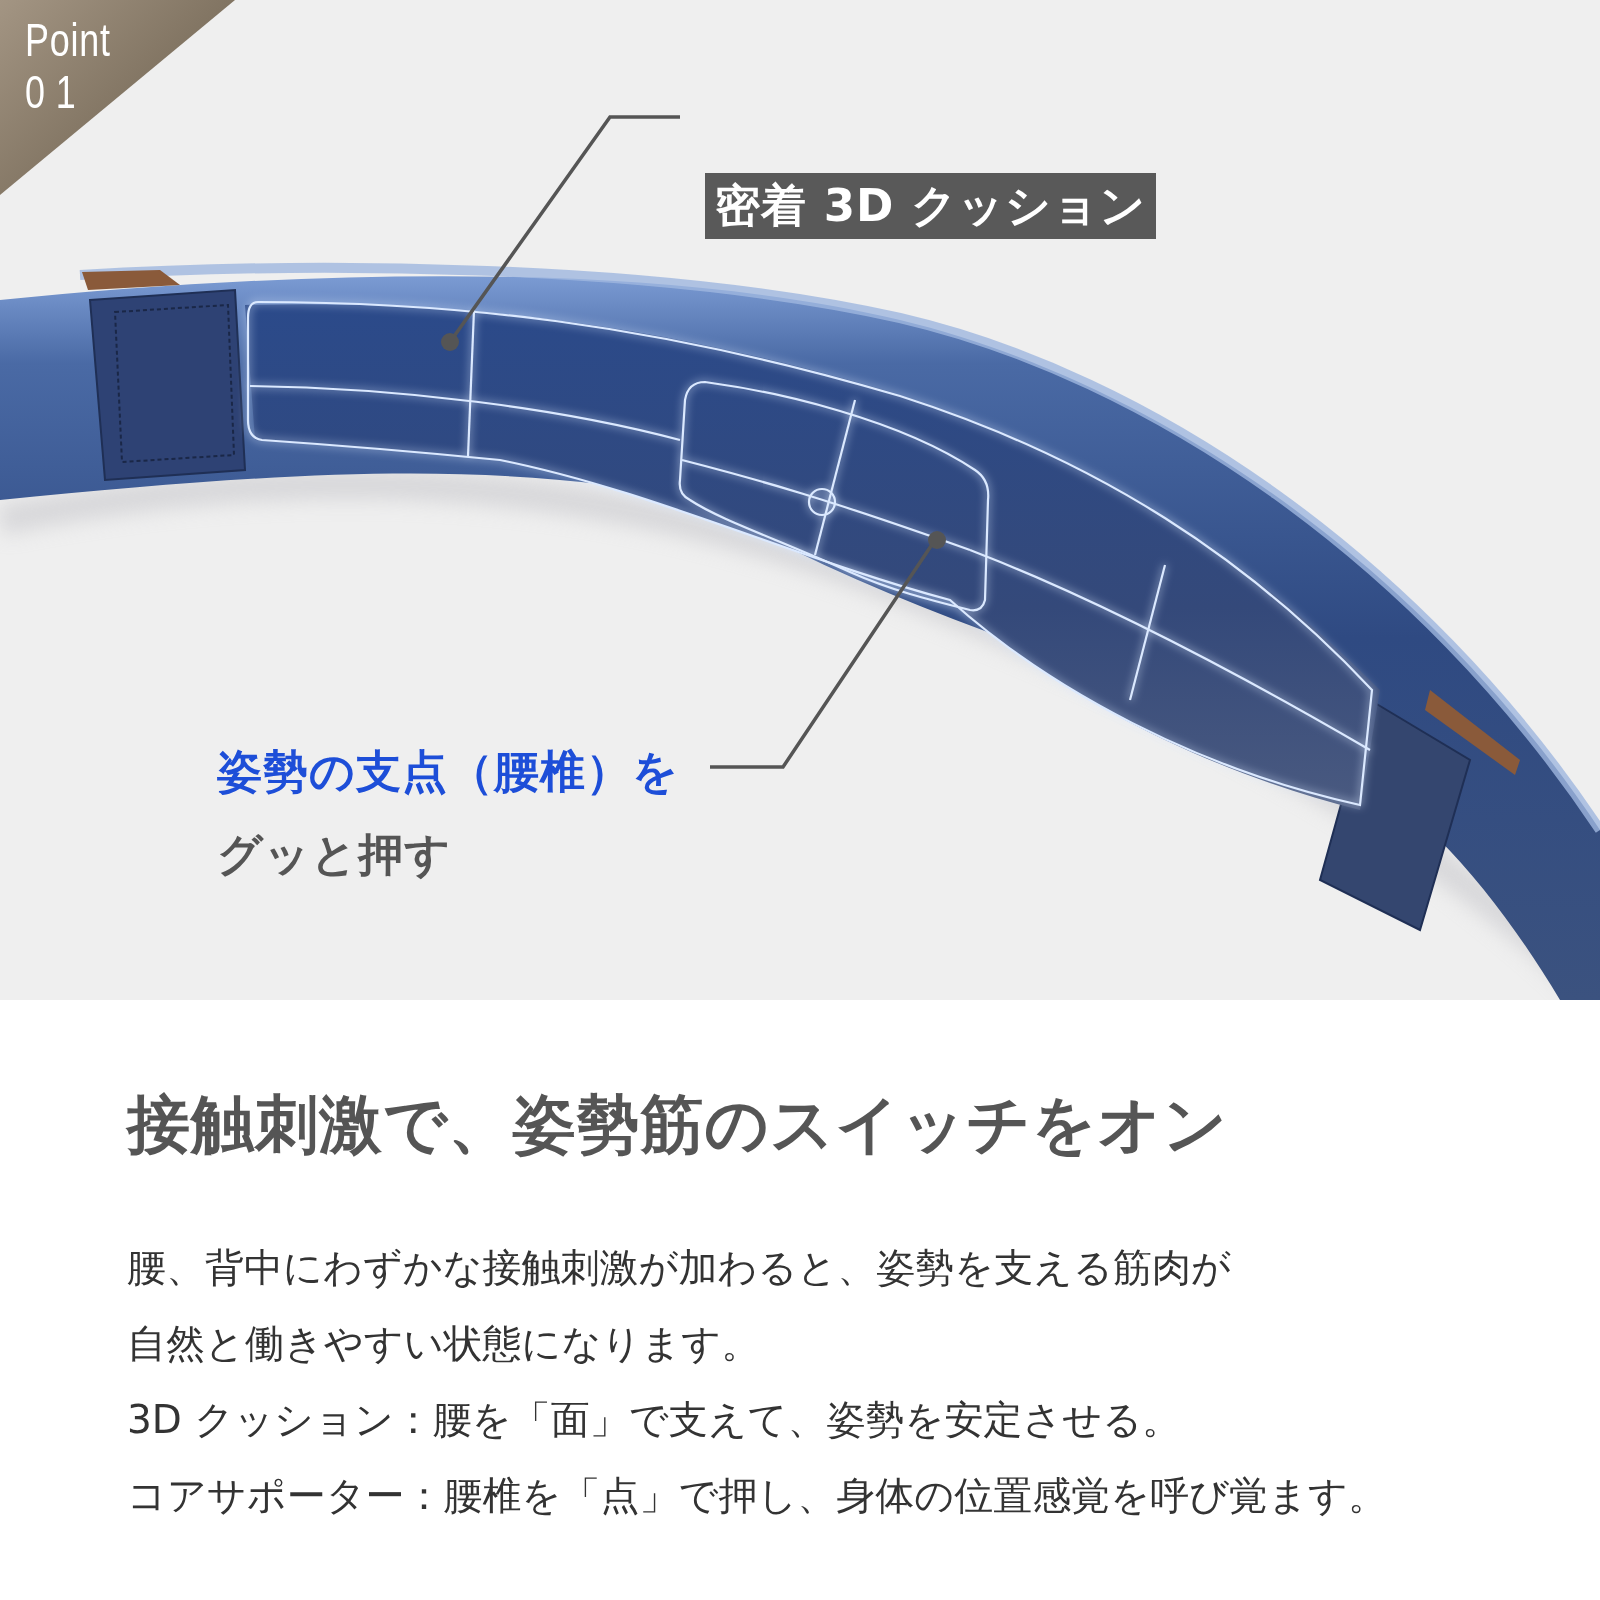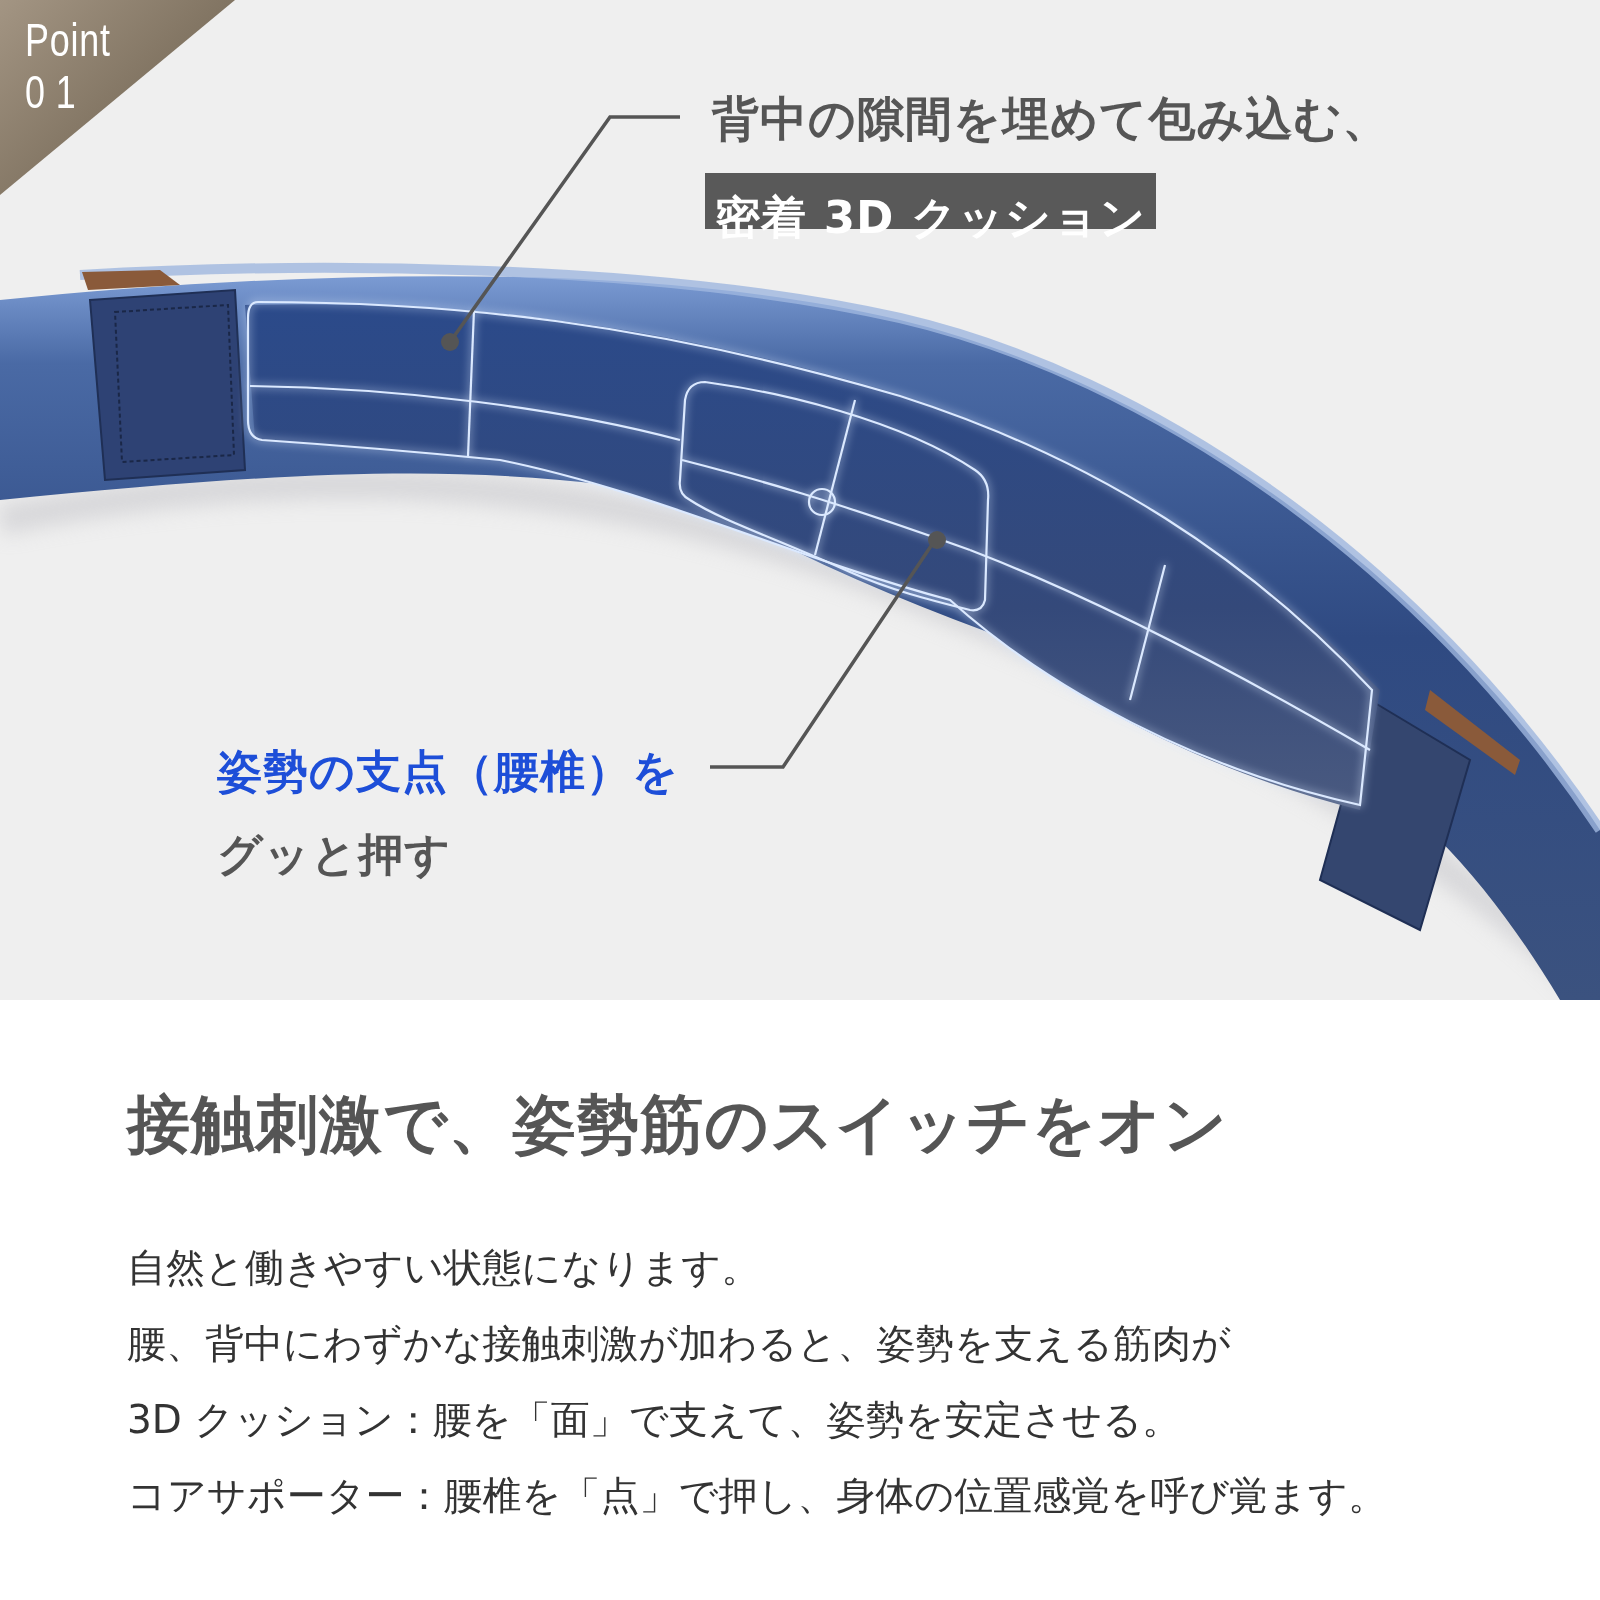--- a/index.html
+++ b/index.html
@@ -24,23 +24,23 @@
       transform: scaleX(0.78); transform-origin: left top;
     }
     .point-text span { display: block; }
     .point-text .num { letter-spacing: 14px; }
 
     .callout-top-line1 {
       position: absolute; left: 712px; top: 88px;
       font-size: 47px; font-weight: bold; color: #555; letter-spacing: 1px;
     }
     .callout-top-tag {
-      position: absolute; left: 705px; top: 173px; height: 56px;
+      position: absolute; left: 705px; top: 173px; height: 66px;
       background: #595959; color: #fff; font-size: 45px; font-weight: bold;
-      padding: 12px 10px; line-height: 65px; letter-spacing: 1px;
+      padding: 0 10px; line-height: 65px; letter-spacing: 1px;
     }
     .callout-bot-line1 {
       position: absolute; left: 217px; top: 742px;
       font-size: 45px; font-weight: bold; color: #1d4ed8; letter-spacing: 1px;
     }
     .callout-bot-line2 {
       position: absolute; left: 217px; top: 822px; height: 65px; display: flex; align-items: center;
       font-size: 45px; font-weight: bold; color: #555; letter-spacing: 1px; justify-content: center;
     }
     .callout-bot-tag {
@@ -134,29 +134,28 @@
     <circle cx="450" cy="342" r="9" fill="#555"></circle>
     <circle cx="937" cy="540" r="9" fill="#555"></circle>
   </svg>
 
   <div class="point-badge"></div>
   <div class="point-text">
     <span>Point</span>
     <span class="num">01</span>
   </div>
 
-  <div class="callout-top-line1">背中の隙間を埋めて包み込む、</div>
   <div class="callout-top-tag">密着 3D クッション</div>
 
   <div class="callout-bot-line1">姿勢の支点（腰椎）を</div>
   <div class="callout-bot-line2">
     <span>グッと押す</span>
   </div>
 </div>
 
 <h2 class="headline">接触刺激で、姿勢筋のスイッチをオン</h2>
 
 <div class="body-text">
+  <p>腰、背中にわずかな接触刺激が加わると、姿勢を支える筋肉が</p>
   <p>自然と働きやすい状態になります。</p>
-  <p>腰、背中にわずかな接触刺激が加わると、姿勢を支える筋肉が</p>
   <p>3D クッション：腰を「面」で支えて、姿勢を安定させる。</p>
   <p>コアサポーター：腰椎を「点」で押し、身体の位置感覚を呼び覚ます。</p>
 </div>
 
 </body></html>

